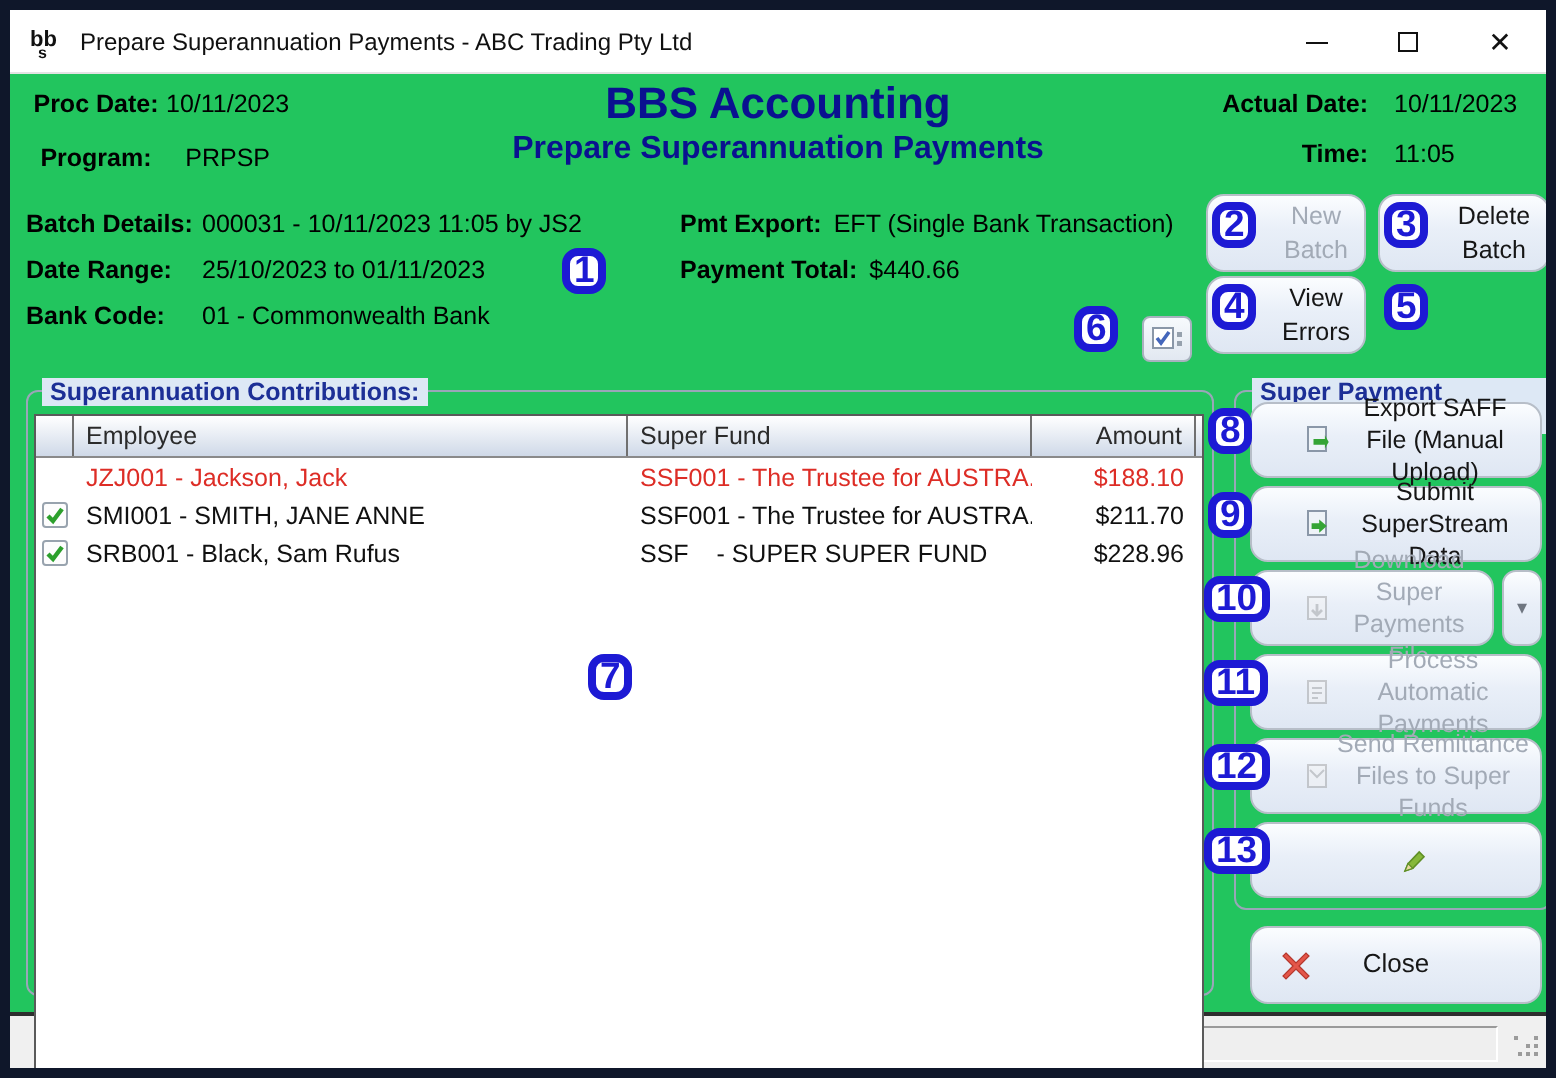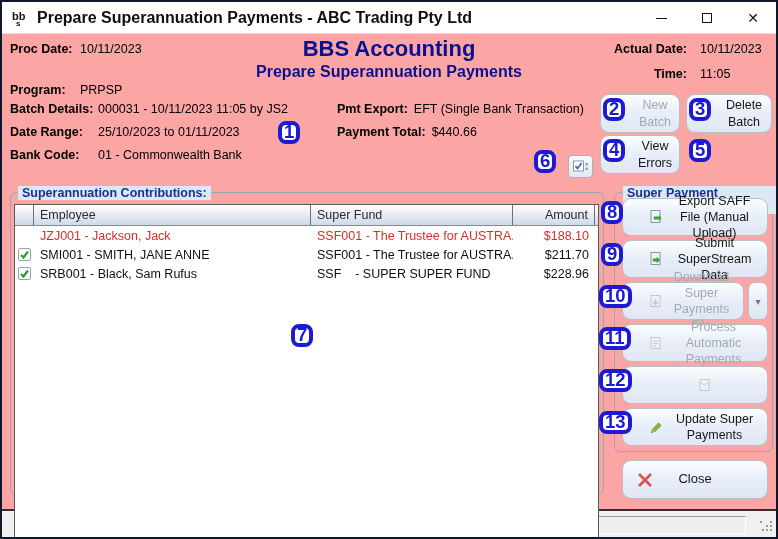--- a/index.html
+++ b/index.html
@@ -1,38 +1,38 @@
 <!DOCTYPE html>
 <html><head>
 <meta charset="utf-8">
 <style>
   html,body { margin:0; padding:0; background:#c9c9c9; }
   * { box-sizing:border-box; }
   .window {
     position:relative; width:778px; height:539px; overflow:hidden;
-    font-family:"Liberation Sans", sans-serif; background:#fca5a5;
-    border:2px solid #0f172a;
+    font-family:"Liberation Sans", sans-serif; background:#22c55e;
+    border:5px solid #0f172a;
   }
   
   .titlebar {
     position:absolute; top:0; left:0; right:0; height:32px;
     background:#ffffff; border-bottom:1px solid #e3e3e3;
     display:flex; align-items:center;
   }
   .app-icon { margin-left:9px; width:18px; height:18px; flex:0 0 auto; }
-  .title-text { margin-left:8px; font-size:16px; color:#101010;font-weight:bold; }
+  .title-text { margin-left:8px; font-size:12px; color:#101010; }
   .win-controls { position:absolute; right:0; top:0; height:32px; display:flex; }
   .win-btn { width:46px; height:32px; display:flex; align-items:center; justify-content:center; }
   .glyph-min  { width:11px; height:0; border-top:1.6px solid #111; }
   .glyph-max  { width:10px; height:10px; border:1.3px solid #111; }
   .glyph-close { font-size:14px; color:#111; line-height:1; }
   
   .hdr-left {
     position:absolute; left:8px; top:40px; display:grid;
-    grid-template-columns:70px auto; row-gap:27px; font-size:12.5px; color:#000;
+    grid-template-columns:70px auto; row-gap:13px; font-size:12.5px; color:#000;text-align:center;
   }
   .hdr-right {
     position:absolute; right:10px; top:40px; display:grid;
     grid-template-columns:auto 66px; column-gap:13px; row-gap:11px; font-size:12.5px; color:#000;
   }
   .hdr-right .lbl { text-align:right; }
   .lbl { font-weight:bold; }
   .center-title { position:absolute; left:0; right:0; top:34px; text-align:center; color:#0a1190; }
   .center-title .big { font-size:22px; font-weight:bold; line-height:25px; }
   .center-title .sub { font-size:16px; font-weight:bold; line-height:20px; margin-top:1px; }
@@ -301,30 +301,30 @@
     <span>Process Automatic Payments</span>
   </div>
 
   <div class="btn disabled pad-proc" style="left:620px; top:364px; width:146px; height:38px;">
     <span class="ic">
       <svg width="11" height="13" viewBox="0 0 11 13">
           <rect x="1" y="0.5" width="9" height="11" fill="#eef3f8" stroke="#8a97a8"></rect>
           <path d="M2 3 L5.5 6.5 L9 3" fill="none" stroke="#8a97a8" stroke-width="1"></path>
         </svg>
     </span>
+    <span>Send Remittance Files to Super Funds</span>
   </div>
 
   <div class="btn pad-proc" style="left:620px; top:406px; width:146px; height:38px;">
     <span class="ic">
       <svg width="13" height="13" viewBox="0 0 13 13">
           <path d="M1.5 11.5 L3 7.8 L8.6 2 L11 4.4 L5.4 10.1 Z" fill="#86b83a" stroke="#5f8f25" stroke-width="0.8"></path>
           <path d="M1.5 11.5 L3 7.8 L5.4 10.1 Z" fill="#e8d9a0" stroke="#5f8f25" stroke-width="0.6"></path>
         </svg>
     </span>
-    <span>Update Super Payments</span>
   </div>
 
   <div class="badge" style="left:599px; top:199px;">8</div>
   <div class="badge" style="left:599px; top:241px;">9</div>
   <div class="badge" style="left:597px; top:283px;">10</div>
   <div class="badge" style="left:597px; top:325px;">11</div>
   <div class="badge" style="left:597px; top:367px;">12</div>
   <div class="badge" style="left:597px; top:409px;">13</div>
 
   <div class="btn" style="left:620px; top:458px; width:146px; height:39px; font-size:13px;">

